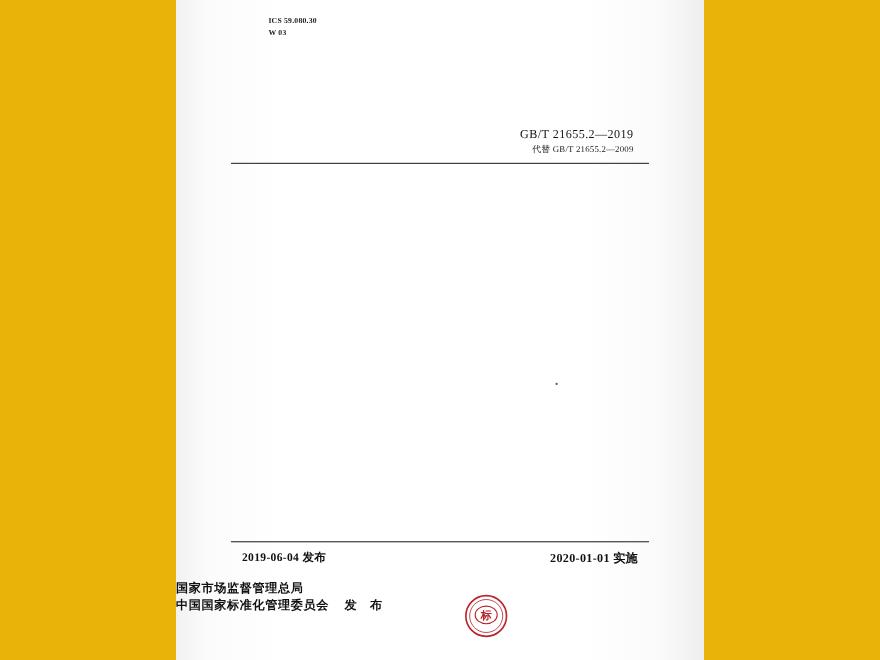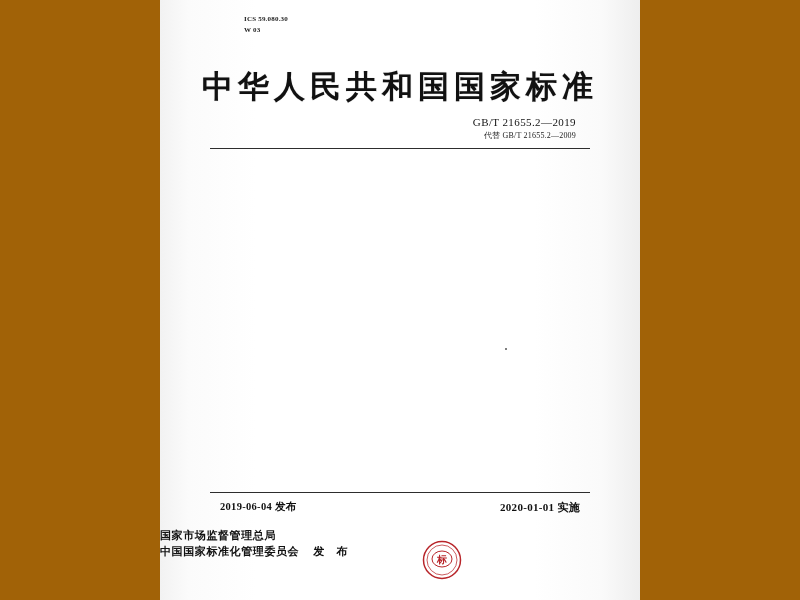--- a/index.html
+++ b/index.html
@@ -7,21 +7,21 @@
     padding: 0;
     background: #ffffff;
     width: 800px;
     height: 600px;
     overflow: hidden;
   }
   .page {
     position: relative;
     width: 800px;
     height: 600px;
-    background: #a16207;
+    background: #eab308;
     font-family: "Liberation Serif", serif;
   }
   .sheet {
     position: absolute;
     left: 160px;
     top: 0px;
     width: 480px;
     height: 600px;
     background: linear-gradient(to right,
         #f2f2f2 0%, #fbfbfb 6%, #ffffff 20%, #ffffff 78%, #fafafa 92%, #eeeeee 100%);
@@ -176,21 +176,20 @@
 
 <div class="page">
   <div class="sheet">
 
     <div class="ics-block">
       <div>ICS 59.080.30</div>
       <div>W 03</div>
     </div>
 
 
-    <div class="title-cn">中华人民共和国国家标准</div>
 
     <div class="std-no">GB/T 21655.2—2019</div>
     <div class="std-replace">代替 GB/T 21655.2—2009</div>
 
     <div class="rule-top"></div>
 
 
     <div class="sub-title">
     </div>
 

